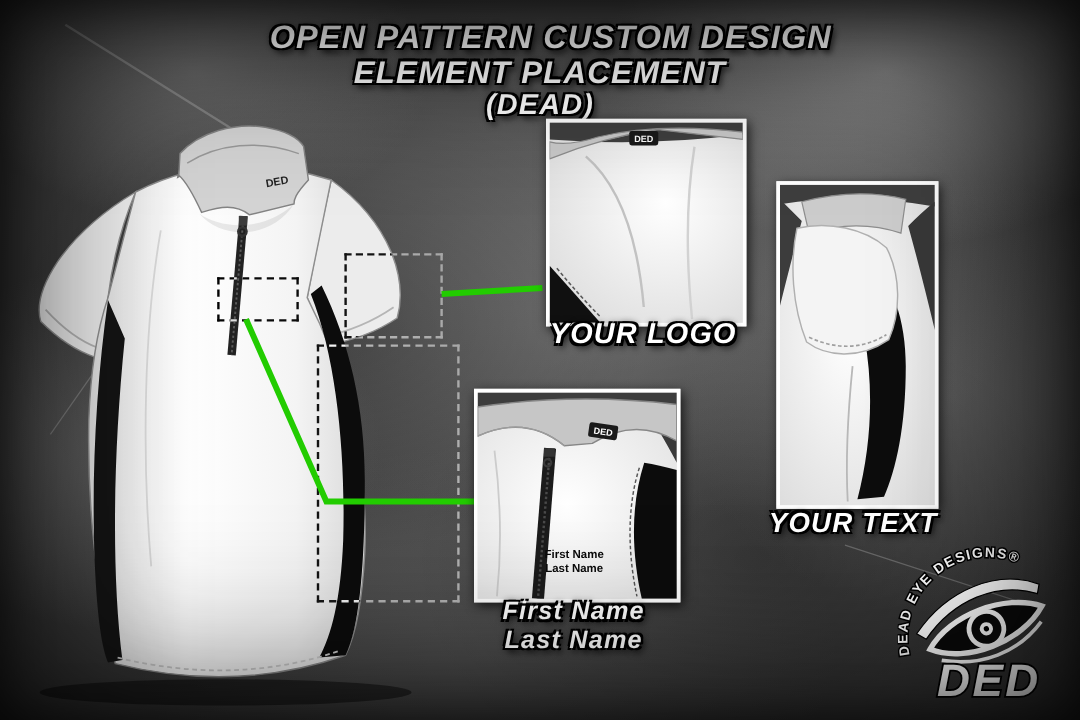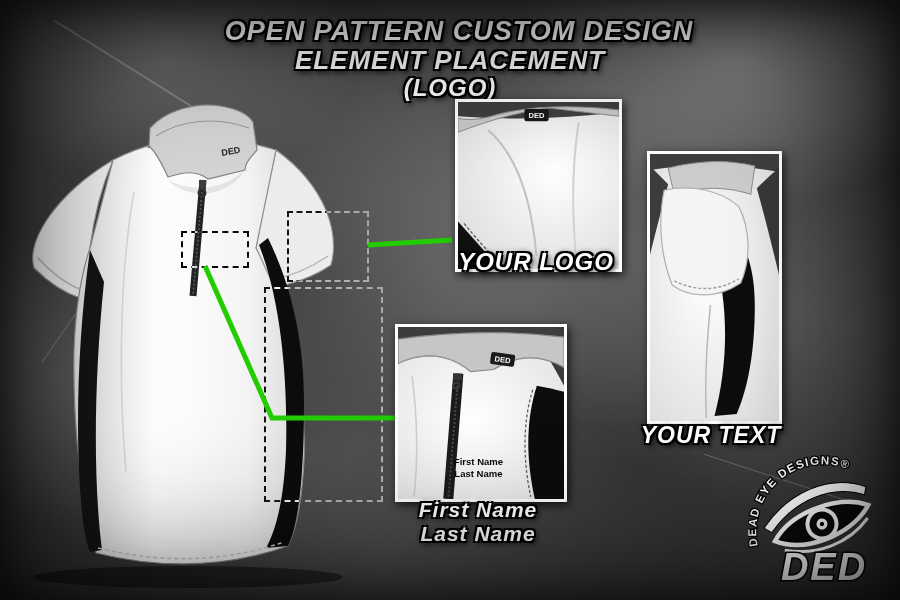--- a/index.html
+++ b/index.html
@@ -38,37 +38,37 @@
     box-shadow:2px 3px 9px rgba(0,0,0,.75);
   }
   .inset svg{display:block;width:100%;height:100%;}
   .zone{
     position:absolute;border:2.5px dashed #fff;mix-blend-mode:difference;
   }
   .lines-overlay{position:absolute;inset:0;pointer-events:none;}
   .lines-overlay polyline{stroke:var(--accent-green,#22cc00);stroke-width:5;fill:none;}
   .shirt-main{position:absolute;left:16px;top:100px;width:342px;height:490px;}
   .ded-logo{position:absolute;left:748px;top:428px;width:148px;height:165px;}
-  .label-logo{left:447px;top:249px;width:178px;font-size:24px;}
+  .label-logo{left:447px;top:266px;width:178px;font-size:24px;}
   .label-text{left:633px;top:423px;width:156px;font-size:23px;font-style:italic;}
   .label-name{left:398px;top:498px;width:160px;font-size:21px;}
 </style>
 </head>
 <body>
 
 <div class="stage">
 
   <div class="scratch" style="left:40px;top:70px;width:190px;height:2px;transform:rotate(32deg);"></div>
   <div class="scratch" style="left:10px;top:300px;width:150px;height:1px;transform:rotate(-55deg);"></div>
   <div class="scratch" style="left:700px;top:480px;width:170px;height:1px;transform:rotate(18deg);"></div>
 
   <div class="outlined-label title">
     <div class="t1">OPEN PATTERN CUSTOM DESIGN</div>
     <div class="t2">ELEMENT PLACEMENT</div>
-    <div class="t3">(LOGO)</div>
+    <div class="t3">(DEAD)</div>
   </div>
 
   <svg class="shirt-main" viewBox="0 0 342 490">
     <defs>
       <linearGradient id="bodyGrad" x1="0" y1="0" x2="1" y2="0">
         <stop offset="0" stop-color="#e3e3e3"></stop>
         <stop offset="0.35" stop-color="#ffffff"></stop>
         <stop offset="0.75" stop-color="#f4f4f4"></stop>
         <stop offset="1" stop-color="#d9d9d9"></stop>
       </linearGradient>

